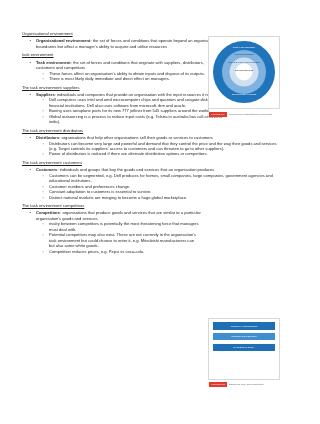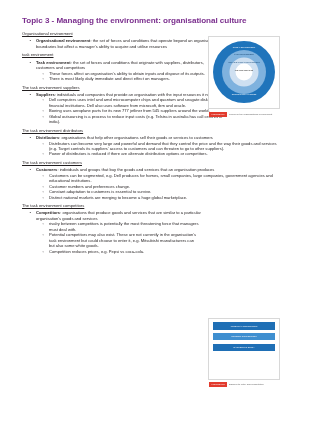--- a/index.html
+++ b/index.html
@@ -179,21 +179,20 @@
     display:flex;
     align-items:center;
     gap:2px;
   }
 </style>
 </head>
 <body>
 
 <div class="page">
 
-  <div class="doc-title">Topic 3 - Managing the environment: organisational culture</div>
 
   <div class="body-col">
 
     <div class="section-head">Organisational environment</div>
     <ul class="lvl1">
       <li>
         <span class="btext w-med"><b>Organisational environment</b><span>: the set of forces and conditions that operate beyond an organisation's boundaries but affect a manager's ability to acquire and utilise resources</span></span>
       </li>
     </ul>
 

